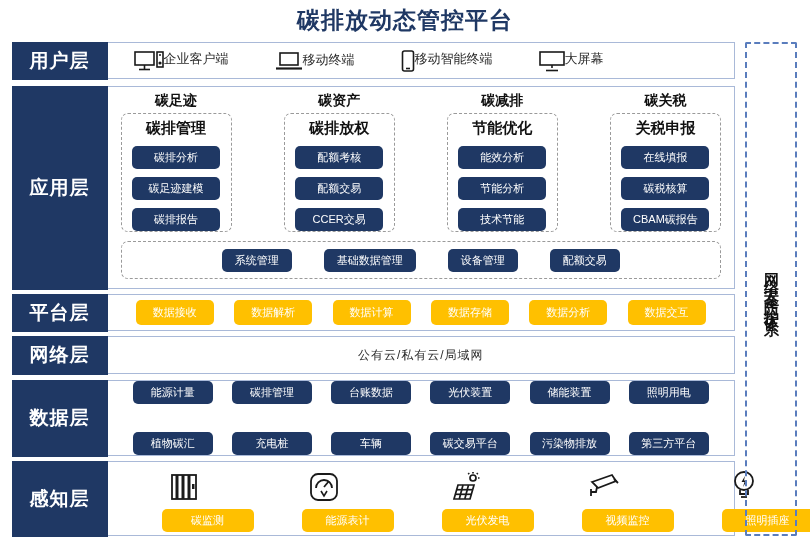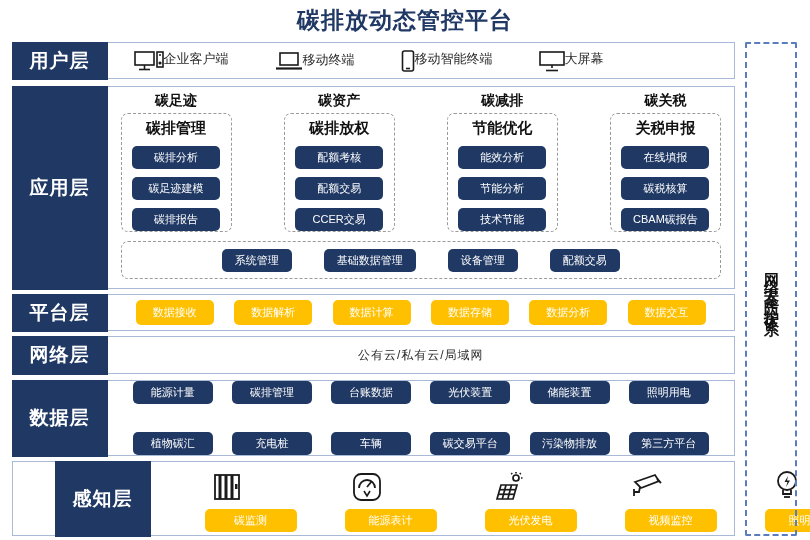--- a/index.html
+++ b/index.html
@@ -14,21 +14,21 @@
   .layer-label { width: 96px; flex: 0 0 96px; background: #1F3864; color: #fff;
     font-size: 19px; font-weight: bold; display: flex; align-items: center; justify-content: center;
     margin: -1.5px 0 -1.5px -1.5px; letter-spacing: 1px; }
   .layer-content { flex: 1; position: relative; }
 
   .layer-user { top: 42px; height: 37px; }
   .layer-app { top: 86px; height: 203px; }
   .layer-platform { top: 294px; height: 37px; }
   .layer-network { top: 336px; height: 38px; }
   .layer-data { top: 380px; height: 76px; }
-  .layer-perception { top: 461px; height: 75px; padding-left: 43px; }
+  .layer-perception { top: 461px; height: 75px; }
 
   
   .user-items { height: 100%; display: flex; align-items: center; gap: 46px; padding-left: 26px; }
   .user-item { display: flex; align-items: flex-start; }
   .user-item .lbl { font-size: 13px; color: #2b2b2b; }
   .ico svg { display: block; }
 
   
   .app-cols { display: flex; justify-content: space-between; padding: 5px 13px 0 13px; }
   .app-col { width: 111px; text-align: center; }

